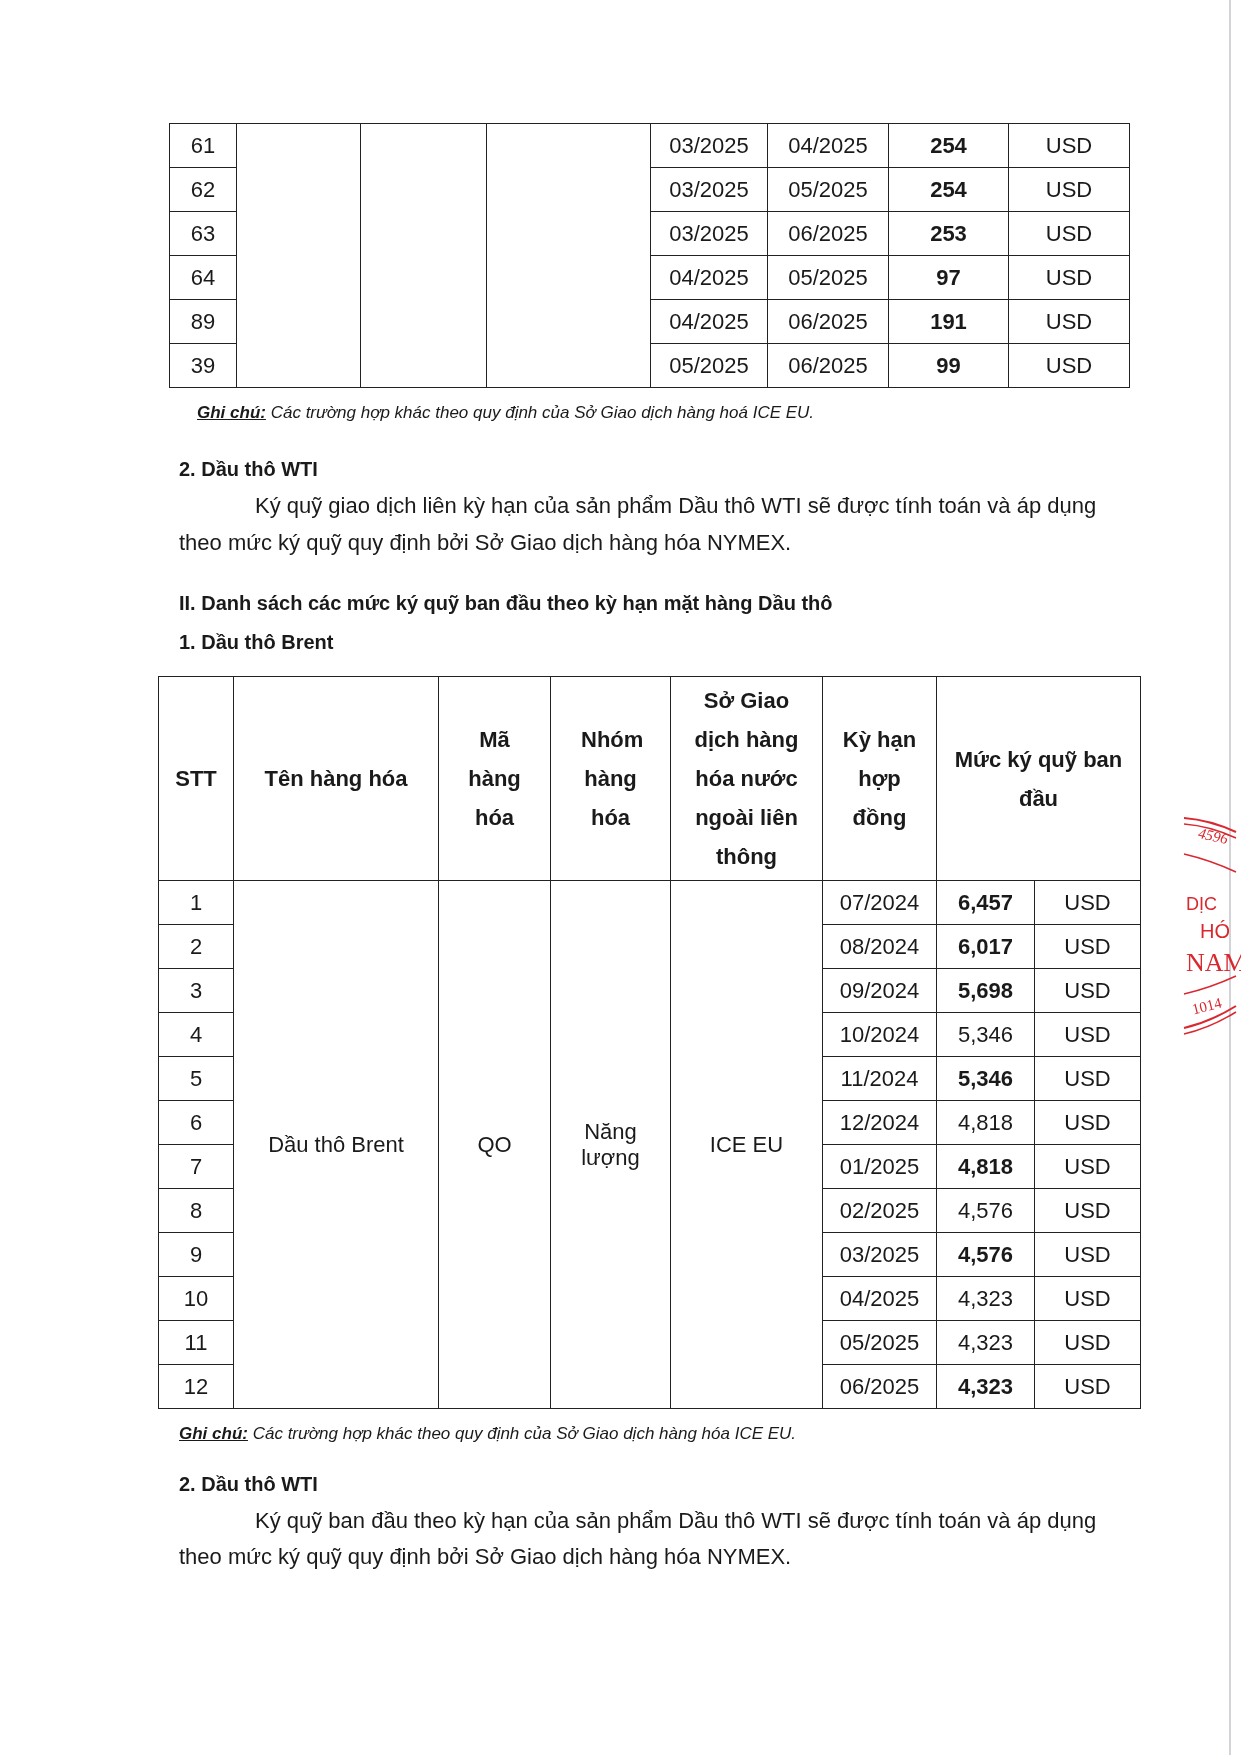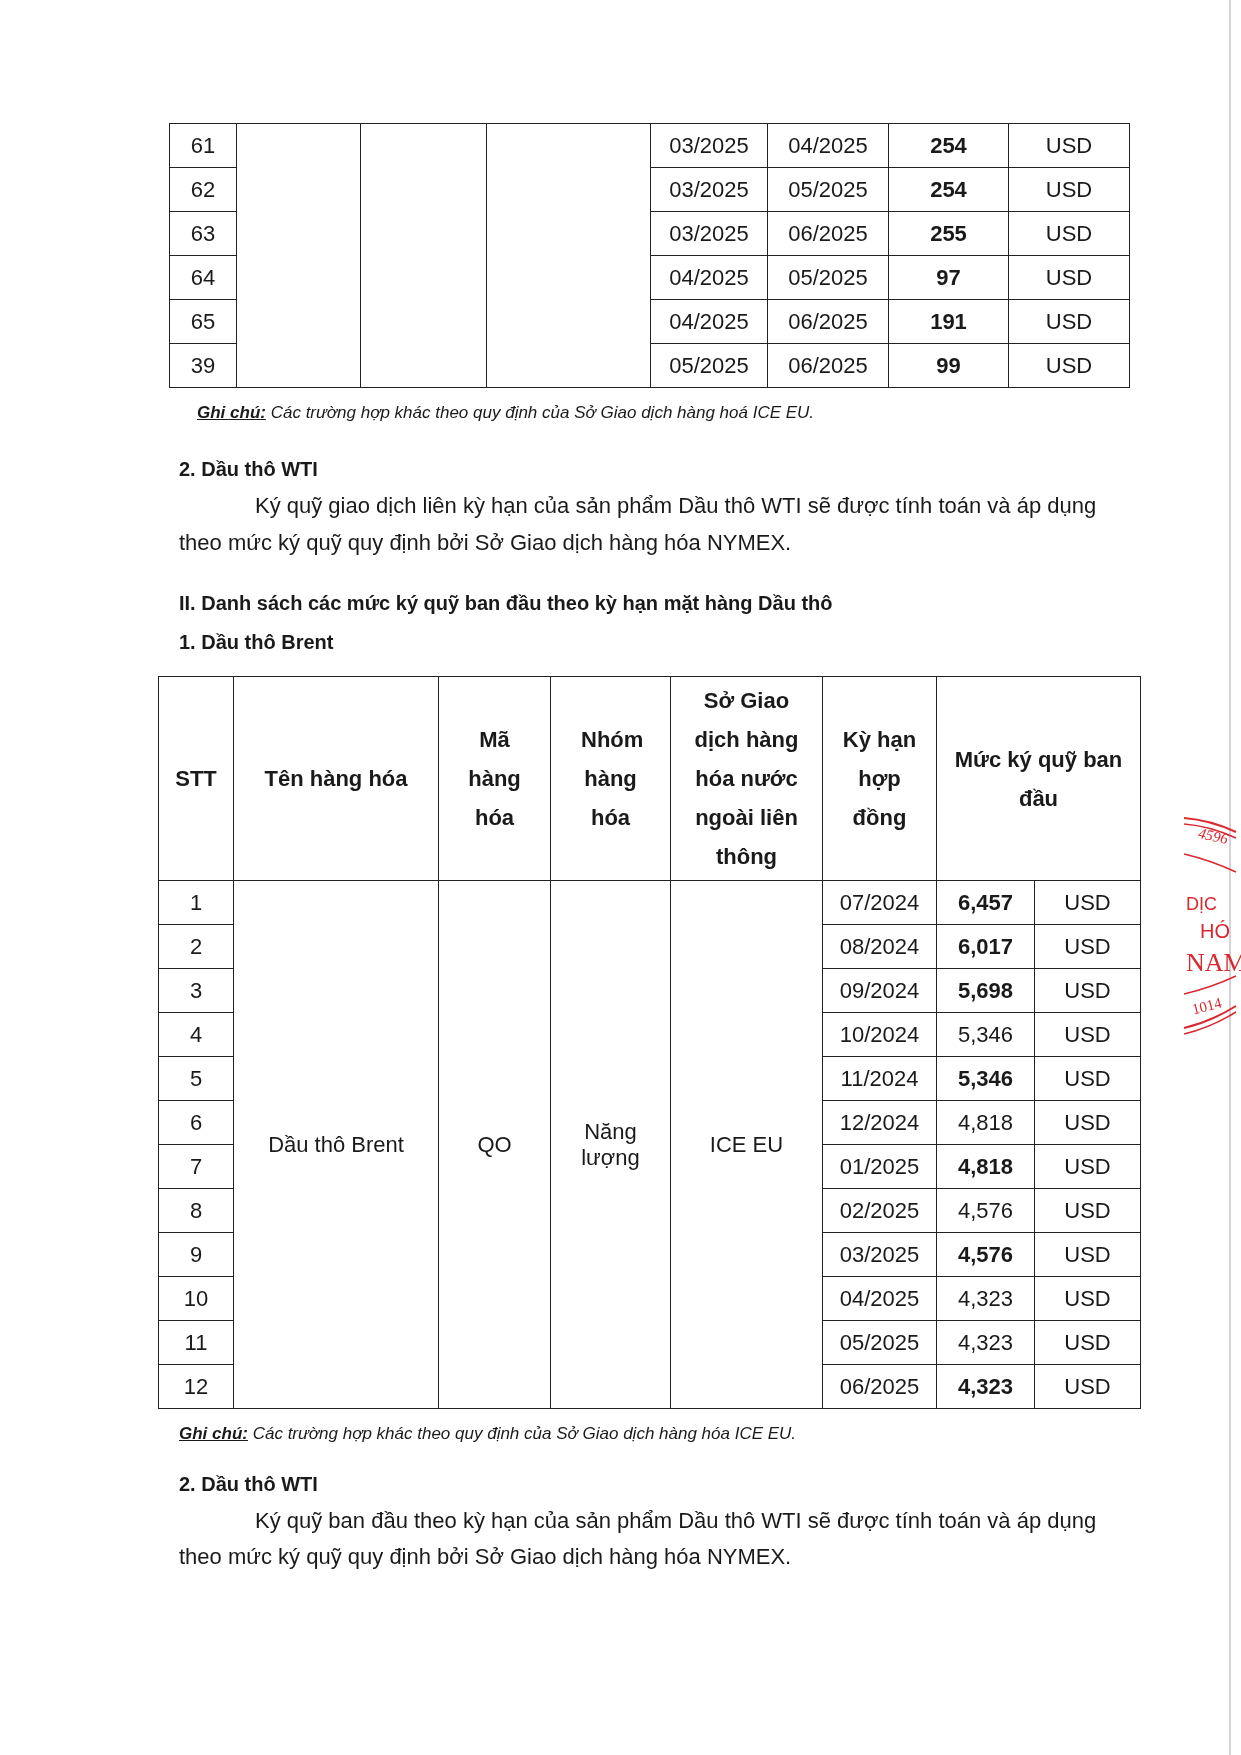--- a/index.html
+++ b/index.html
@@ -54,32 +54,32 @@
         <td>62</td>
         <td>03/2025</td>
         <td>05/2025</td>
         <td class="bold">254</td>
         <td>USD</td>
       </tr>
       <tr>
         <td>63</td>
         <td>03/2025</td>
         <td>06/2025</td>
-        <td class="bold">255</td>
+        <td class="bold">253</td>
         <td>USD</td>
       </tr>
       <tr>
         <td>64</td>
         <td>04/2025</td>
         <td>05/2025</td>
         <td class="bold">97</td>
         <td>USD</td>
       </tr>
       <tr>
-        <td>65</td>
+        <td>89</td>
         <td>04/2025</td>
         <td>06/2025</td>
         <td class="bold">191</td>
         <td>USD</td>
       </tr>
       <tr>
         <td>39</td>
         <td>05/2025</td>
         <td>06/2025</td>
         <td class="bold">99</td>

